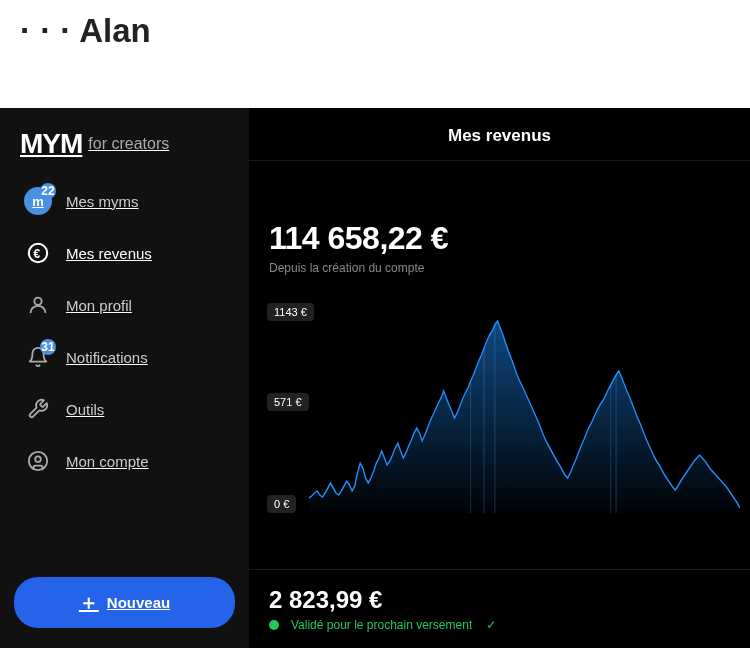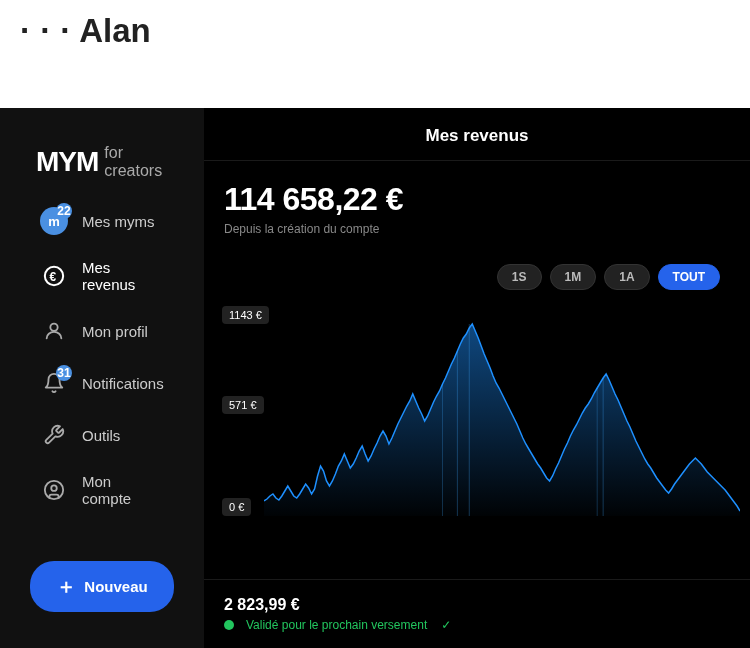--- a/index.html
+++ b/index.html
@@ -33,27 +33,28 @@
 
     
     .main-area {
       display: flex;
       height: calc(648px - 108px);
       position: relative;
     }
 
     
     .sidebar {
-      width: 204px;
+      width: 249px;
       background: #111;
       color: #fff;
       display: flex;
       flex-direction: column;
-      padding: 16px;
+      padding: 0;
       flex-shrink: 0;
+      text-decoration: underline;
     }
 
     .sidebar-logo {
       padding: 20px 20px 16px 20px;
       display: flex;
       align-items: center;
       gap: 6px;
     }
     .logo-mym {
       font-size: 28px;
@@ -167,20 +168,21 @@
 
     .revenue-section {
       padding: 20px 20px 0 20px;
     }
     .revenue-amount {
       font-size: 32px;
       font-weight: 800;
       color: #fff;
       letter-spacing: -0.5px;
       margin-bottom: 4px;
+      margin-top: 39px;
     }
     .revenue-subtitle {
       font-size: 12px;
       color: #888;
       margin-bottom: 28px;
     }
 
     .time-filters {
       display: flex;
       gap: 8px;
@@ -245,21 +247,21 @@
       display: flex;
       padding: 16px 20px;
       gap: 20px;
       border-top: 1px solid #1a1a1a;
       margin-top: auto;
     }
     .stat-block {
       flex: 1;
     }
     .stat-amount {
-      font-size: 16px;
+      font-size: 24px;
       font-weight: 700;
       color: #fff;
       margin-bottom: 4px;
     }
     .stat-label {
       font-size: 12px;
       display: flex;
       align-items: center;
       gap: 12px;
     }
@@ -377,26 +379,20 @@
     </div>
   </div>
 
   <div class="main-content">
     <div class="content-header">Mes revenus</div>
 
     <div class="revenue-section">
       <div class="revenue-amount">114 658,22 €</div>
       <div class="revenue-subtitle">Depuis la création du compte</div>
 
-      <div class="time-filters">
-        <button class="filter-btn">1S</button>
-        <button class="filter-btn">1M</button>
-        <button class="filter-btn">1A</button>
-        <button class="filter-btn active">TOUT</button>
-      </div>
     </div>
 
     <div class="chart-container">
       <span class="chart-label top">1143 €</span>
       <span class="chart-label mid">571 €</span>
       <span class="chart-label bottom">0 €</span>
       <div class="chart-svg-wrapper">
         <svg width="100%" height="220" viewBox="0 0 480 220" preserveAspectRatio="none" xmlns="http://www.w3.org/2000/svg">
           <defs>
             <linearGradient id="chartGrad" x1="0" y1="0" x2="0" y2="1">

